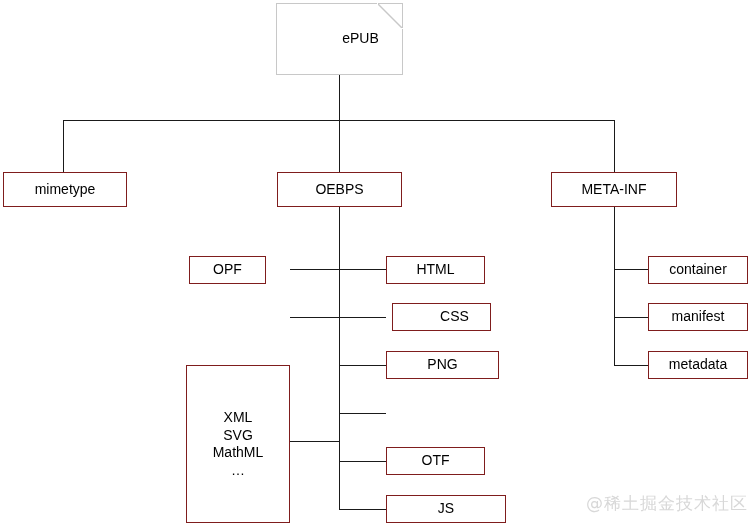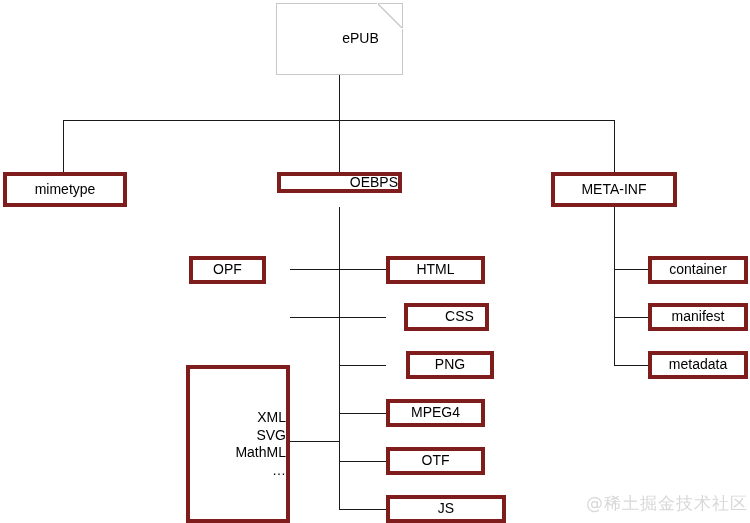--- a/index.html
+++ b/index.html
@@ -14,21 +14,21 @@
     position: relative;
     width: 750px;
     height: 523px;
     background: #ffffff;
     overflow: hidden;
   }
   .node {
     position: absolute;
     box-sizing: border-box;
     background: #ffffff;
-    border: 4px solid #7f1d1d;
+    border: 1px solid #7f1d1d;
     color: #000000;
     font-size: 14px;
     line-height: 1.25;
     display: flex;
     align-items: center;
     justify-content: center;
     text-align: center;
     white-space: pre-line;
     z-index: 3;
   }
@@ -85,21 +85,21 @@
   <div class="edge edge-v" style="left:339px; top:75px; height:45px;"></div>
   <div class="edge edge-h" style="left:63px; top:120px; width:552px;"></div>
   <div class="edge edge-v" style="left:63px; top:120px; height:52px;"></div>
   <div class="edge edge-v" style="left:339px; top:120px; height:52px;"></div>
   <div class="edge edge-v" style="left:614px; top:120px; height:52px;"></div>
 
   <div class="node" style="left:3px; top:172px; width:124px; height:35px;">
     <span>mimetype</span>
   </div>
 
-  <div class="node" style="left:277px; top:172px; width:125px; height:21px;justify-content:flex-end;">
+  <div class="node" style="left:277px; top:172px; width:125px; height:35px;">
     <span>OEBPS</span>
   </div>
 
   <div class="node" style="left:551px; top:172px; width:126px; height:35px;">
     <span>META-INF</span>
   </div>
 
   <div class="edge edge-v" style="left:339px; top:207px; height:302px;"></div>
 
   <div class="edge edge-h" style="left:290px; top:269px; width:49px;"></div>
@@ -111,42 +111,39 @@
   <div class="edge edge-h" style="left:339px; top:365px; width:47px;"></div>
   <div class="edge edge-h" style="left:339px; top:413px; width:47px;"></div>
   <div class="edge edge-h" style="left:339px; top:461px; width:47px;"></div>
   <div class="edge edge-h" style="left:339px; top:509px; width:47px;"></div>
 
   <div class="node" style="left:189px; top:256px; width:77px; height:28px;">
     <span>OPF</span>
   </div>
 
 
-  <div class="node multiline" style="left:186px; top:365px; width:104px; height:158px;align-items:flex-end;">
+  <div class="node multiline" style="left:186px; top:365px; width:104px; height:158px;">
     <span>XML</span>
     <span>SVG</span>
     <span>MathML</span>
     <span>…</span>
   </div>
 
   <div class="node" style="left:386px; top:256px; width:99px; height:28px;">
     <span>HTML</span>
   </div>
 
-  <div class="node" style="left:404px; top:303px; width:85px; height:28px;padding-left:26px;">
+  <div class="node" style="left:392px; top:303px; width:99px; height:28px;padding-left:26px;">
     <span>CSS</span>
   </div>
 
-  <div class="node" style="left:386px; top:351px; width:88px; height:28px;margin-left:20px;">
+  <div class="node" style="left:386px; top:351px; width:113px; height:28px;">
     <span>PNG</span>
   </div>
 
-  <div class="node" style="left:386px; top:399px; width:99px; height:28px;">
-    <span>MPEG4</span>
-  </div>
 
   <div class="node" style="left:386px; top:447px; width:99px; height:28px;">
     <span>OTF</span>
   </div>
 
   <div class="node" style="left:386px; top:495px; width:120px; height:28px;">
     <span>JS</span>
   </div>
 
   <div class="edge edge-v" style="left:614px; top:207px; height:159px;"></div>

